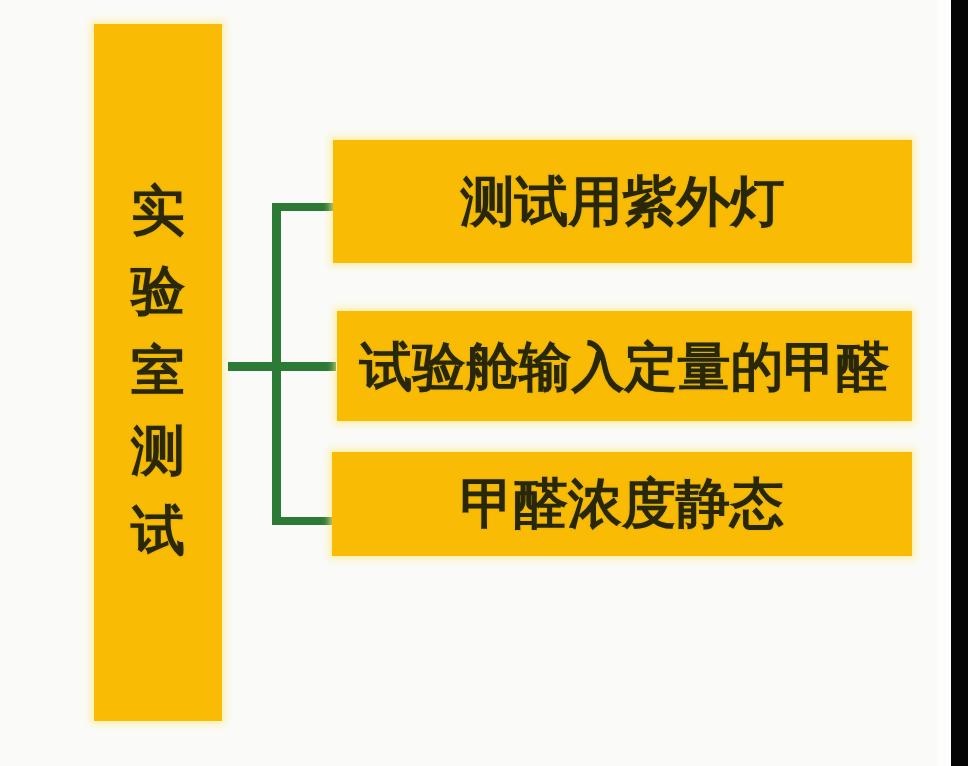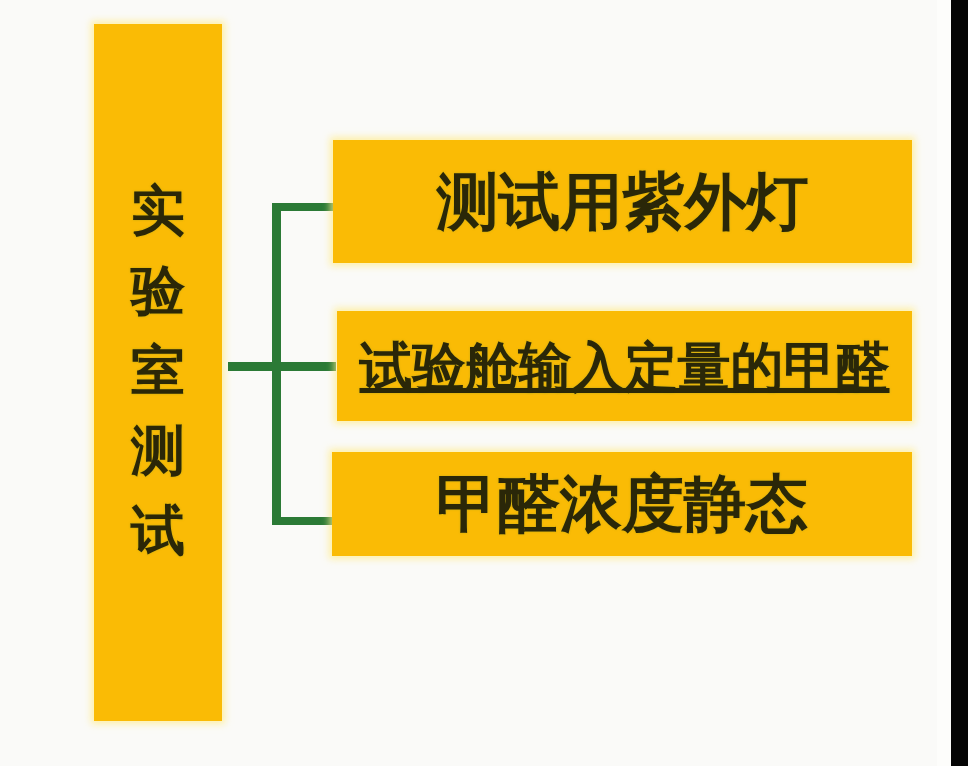--- a/index.html
+++ b/index.html
@@ -74,21 +74,21 @@
     display: block;
   }
 
   
   .item-box {
     justify-content: center;
   }
   .item-box .label {
     color: #2a2708;
     font-family: "DejaVu Sans", sans-serif;
-    font-size: 62px;
+    font-size: 54px;
     font-weight: 700;
     line-height: 1;
     white-space: nowrap;
     text-shadow: 0 0 2px rgba(130, 155, 45, 0.5);
   }
 
   #item-box-0 { left: 333px; top: 140px;  width: 579px; height: 123px; }
   #item-box-1 { left: 337px; top: 311px;  width: 575px; height: 110px; }
   #item-box-2 { left: 332px; top: 452px;  width: 580px; height: 104px; }
 
@@ -152,21 +152,21 @@
   <div class="conn" id="conn-spine"></div>
   <div class="conn" id="conn-branch-top"></div>
   <div class="conn" id="conn-branch-mid"></div>
   <div class="conn" id="conn-branch-bottom"></div>
 
   <div class="ybox item-box" id="item-box-0">
     <span class="label">测试用紫外灯</span>
   </div>
 
   <div class="ybox item-box" id="item-box-1">
-    <span class="label" style="font-size: 53px; text-decoration: underline;">试验舱输入定量的甲醛</span>
+    <span class="label" style="font-size: 53px;">试验舱输入定量的甲醛</span>
   </div>
 
   <div class="ybox item-box" id="item-box-2">
     <span class="label">甲醛浓度静态</span>
   </div>
 
   <div class="edge-gutter"></div>
   <div class="edge-strip"></div>
 
 </div>

